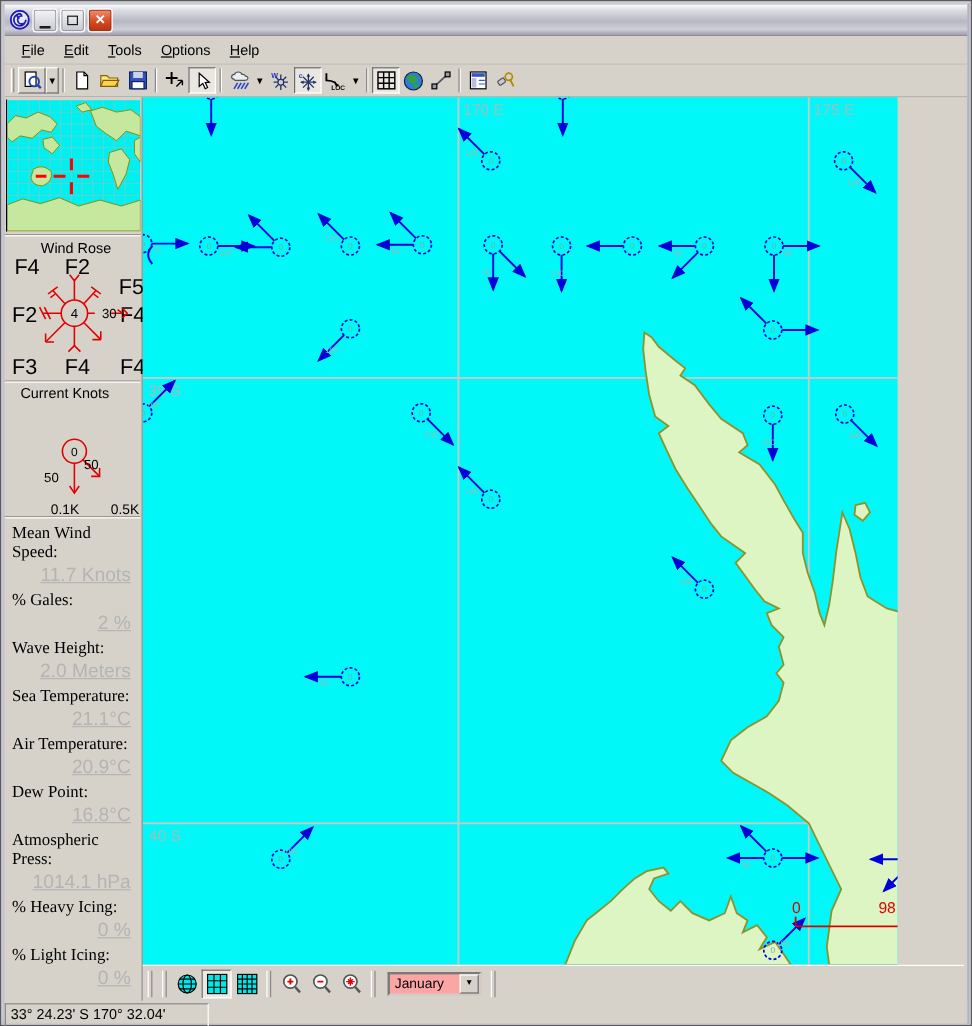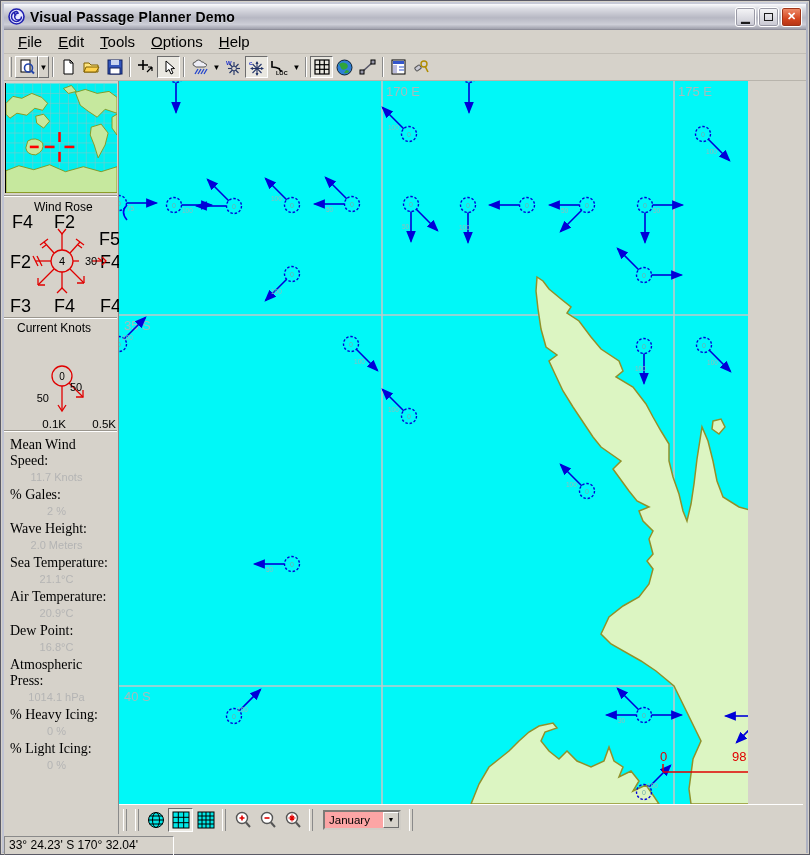--- a/index.html
+++ b/index.html
@@ -17,21 +17,21 @@
     letter-spacing:.2px; text-shadow:0 1px 0 rgba(255,255,255,.4); }
   .cap-btn { width:21px; height:20px; margin-left:2px; border-radius:3px; border:1px solid #FFFFFF;
     display:flex; align-items:center; justify-content:center; font-size:11px; font-weight:bold;
     background:linear-gradient(180deg,#F6F6F8,#C7C7D1); color:#1a1a1a; box-shadow:inset 0 0 0 1px #9A9AA6; }
   .cap-btn.close { background:linear-gradient(180deg,#F0906F,#D4461F 60%,#B23415); color:#fff; box-shadow:inset 0 0 0 1px #A03418; }
   .glyph-min { align-self:flex-end; margin-bottom:2px; }
 
   
   .menubar { position:absolute; left:3px; right:3px; top:29px; height:24px; background:#D6D2CA;
     display:flex; align-items:center; padding-left:6px; border-bottom:1px solid #C2BEB6; }
-  .menu-item { font-size:15px; color:#000; padding:3px 8px; cursor:default; }
+  .menu-item { font-size:12px; color:#000; padding:3px 8px; cursor:default; }
   .menu-item::first-letter { text-decoration:underline; }
 
   
   .toolbar { position:absolute; left:3px; right:3px; top:53px; height:27px; background:#D6D2CA;
     display:flex; align-items:center; padding-left:2px; border-bottom:1px solid #B8B4AC; }
   .tb-handle { width:3px; height:20px; margin:0 3px; border-left:1px solid #fff; border-right:1px solid #8a8a8a; }
   .tb-sep { width:2px; height:20px; margin:0 3px; border-left:1px solid #8a8a8a; border-right:1px solid #fff; }
   .tb-btn { width:23px; height:22px; display:flex; align-items:center; justify-content:center; position:relative; }
   .tb-btn.raised { border:1px solid; border-color:#fff #6d6d6d #6d6d6d #fff; }
   .tb-btn.pressed { border:1px solid; border-color:#6d6d6d #fff #fff #6d6d6d; background:#E9E7E0; }
@@ -41,21 +41,21 @@
   
   .sidebar { position:absolute; left:3px; top:80px; width:115px; height:753px; background:#D6D2CA;
     border-right:1px solid #8a8a8a; }
   .thumb { position:absolute; left:1px; top:2px; width:112px; height:110px; border-left:1px solid #000; }
   .side-sec-divider { position:absolute; left:0; width:113px; height:2px;
     border-top:1px solid #9a968e; border-bottom:1px solid #fff; }
   .rose-title { position:absolute; font-size:12px; color:#000; }
   .rose-label { position:absolute; font-size:18px; color:#000; }
   .stats { position:absolute; left:0; top:352px; width:113px; }
   .stat-label { font-size:14px; color:#000; padding:4px 0 0 6px;font-family:Liberation Serif, serif; }
-  .stat-value { font-size:11px; color:#B4B4B4; text-align:center; padding:2px 8px 0 0; }
+  .stat-value { font-size:16px; color:#B4B4B4; text-align:right; padding:2px 8px 0 0;text-decoration:underline; }
 
   
   .map { position:absolute; left:118px; top:80px; width:629px; height:723px; background:#00F8F8; overflow:hidden; }
   .map svg text { font-family:"Liberation Sans", sans-serif; }
 
   
   .mapbar { position:absolute; left:118px; top:803px; width:684px; height:30px; background:#D6D2CA;
     border-top:1px solid #fff; display:flex; align-items:center; }
   .mb-handle { width:4px; height:22px; margin:0 4px; border-left:1px solid #fff; border-right:1px solid #8a8a8a; }
   .mb-btn { width:25px; height:24px; display:flex; align-items:center; justify-content:center; }
@@ -77,21 +77,20 @@
 <body>
 
 <div class="window">
   <div class="frame"></div>
 
   <div class="titlebar">
     <svg width="17" height="17" viewBox="0 0 17 17">
       <circle cx="8.5" cy="8.5" r="7.5" fill="#E8E8FF" stroke="#2020B0" stroke-width="1.6"></circle>
       <path d="M8.5,3.5 A5,5 0 1 0 13.5,8.5 A3.4,3.4 0 1 1 10,5.2 A1.8,1.8 0 1 0 8.3,7" fill="none" stroke="#2020B0" stroke-width="1.5"></path>
     </svg>
-    <div class="title-text">Visual Passage Planner Demo</div>
     <div class="cap-btn">
         <span class="glyph-min">▁</span>
       </div>
     <div class="cap-btn">
         <span style="font-size:9px;border:1.5px solid #1a1a1a;width:9px;height:8px;display:block;"></span>
       </div>
     <div class="cap-btn close">✕</div>
   </div>
 
   <div class="menubar">

